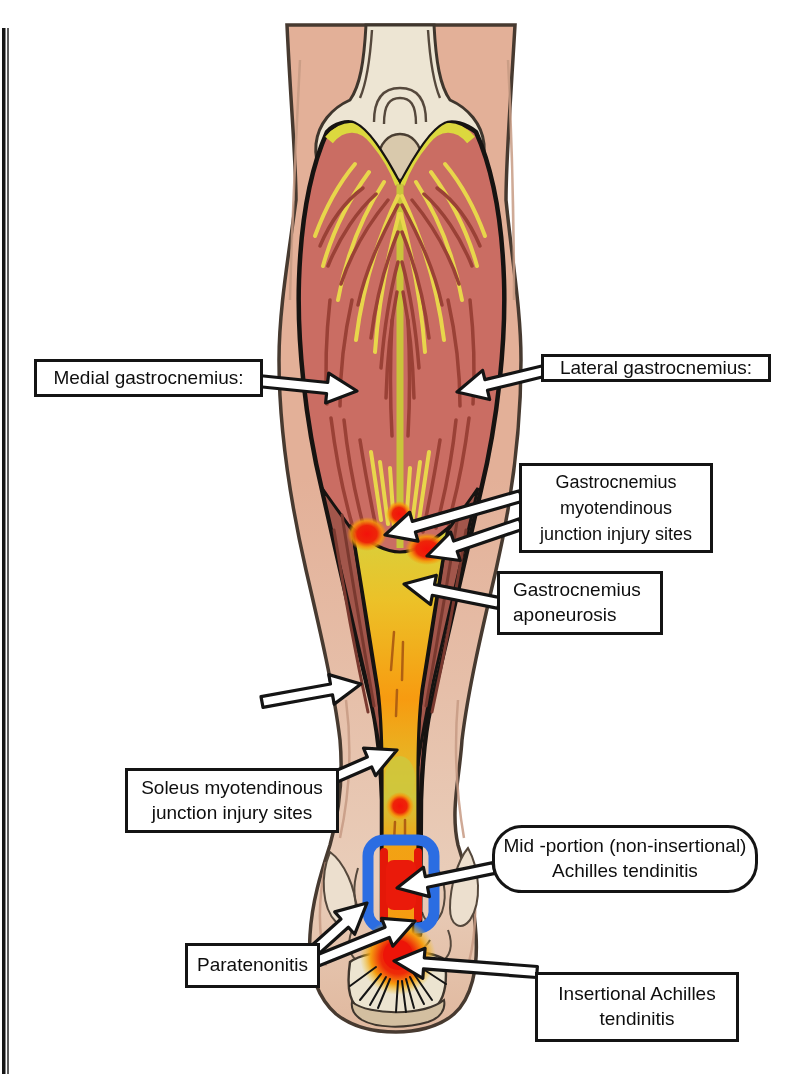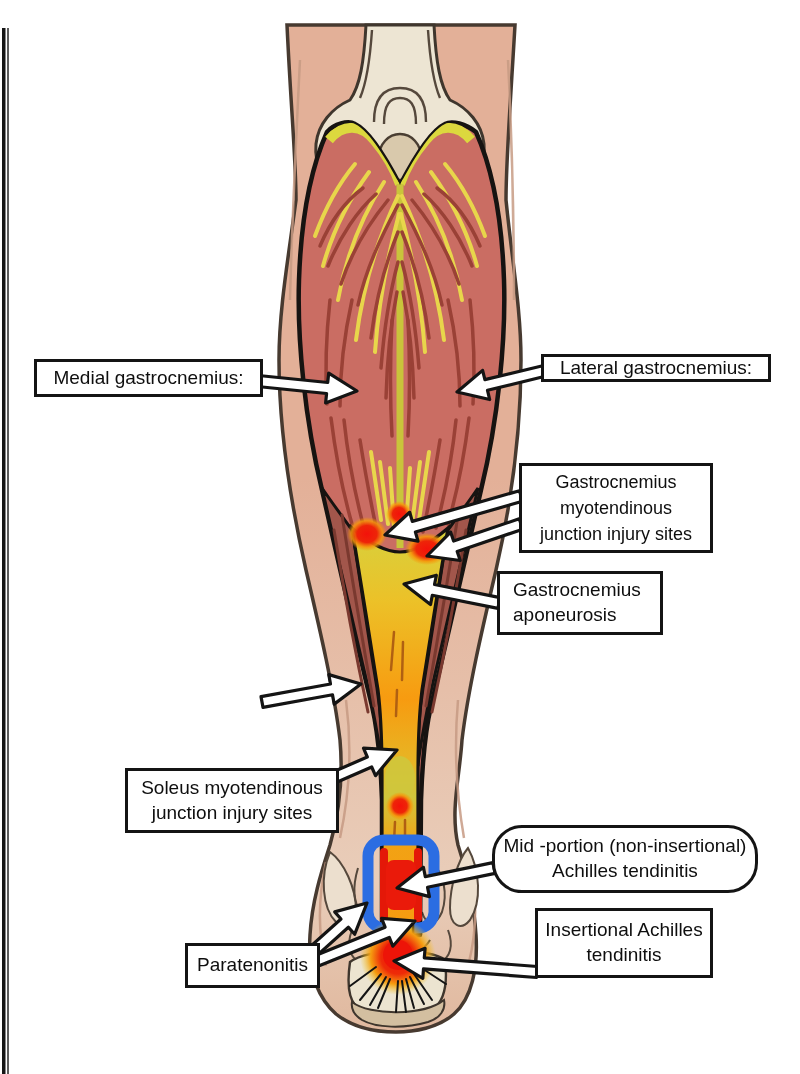--- a/index.html
+++ b/index.html
@@ -269,16 +269,16 @@
 
 
 <div class="lbl" style="left:93px;top:768px;width:214px;height:65px;margin-left:32px;">Soleus myotendinous
 junction injury sites</div>
 
 <div class="lbl" style="left:492px;top:825px;width:266px;height:68px;border-radius:30px;">Mid -portion (non-insertional)
 Achilles tendinitis</div>
 
 <div class="lbl" style="left:185px;top:943px;width:135px;height:45px;">Paratenonitis</div>
 
-<div class="lbl" style="left:535px;top:908px;width:178px;height:70px;">Insertional Achilles
+<div class="lbl" style="left:535px;top:972px;width:204px;height:70px;">Insertional Achilles
 tendinitis</div>
 
 </div>
 
 </body></html>

